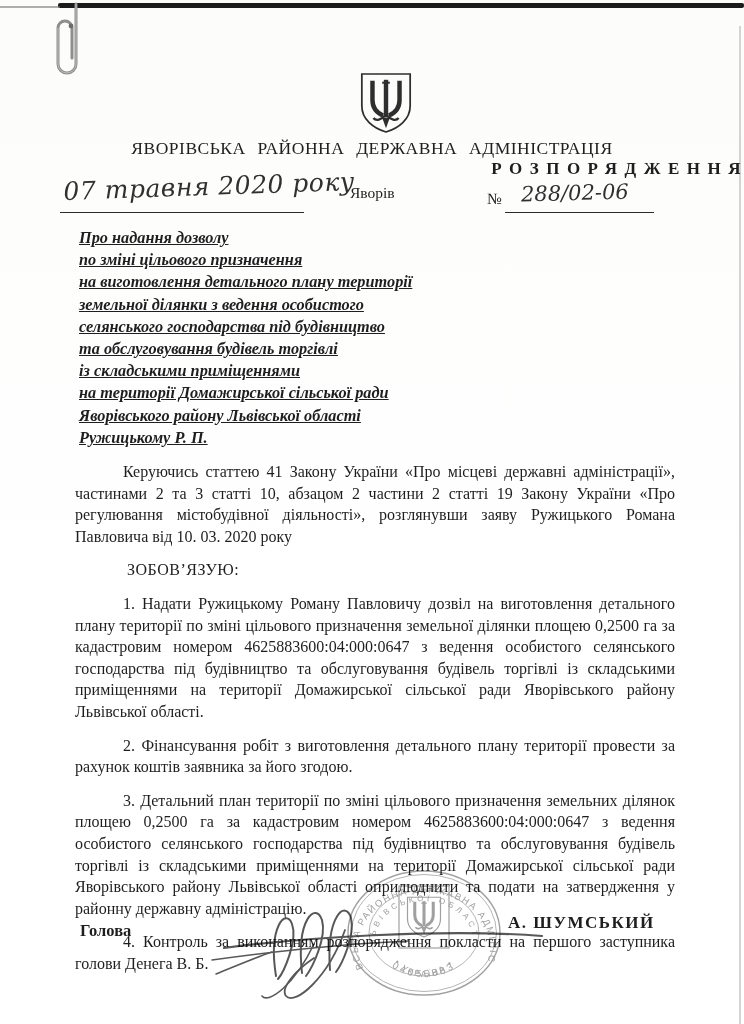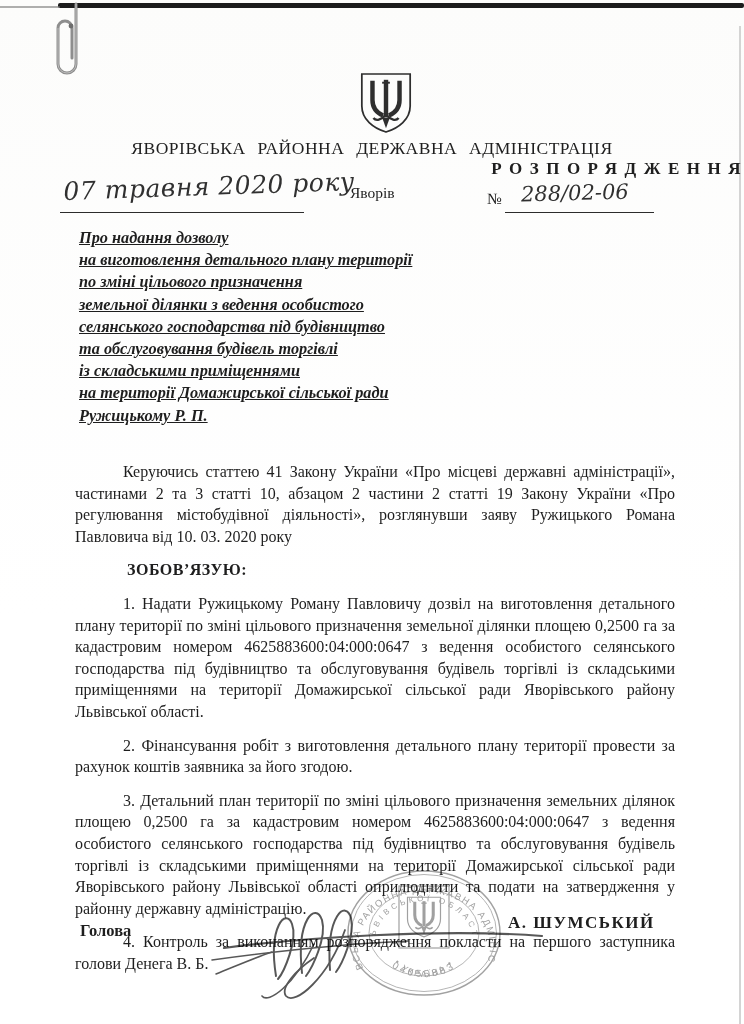--- a/index.html
+++ b/index.html
@@ -31,21 +31,21 @@
   .no-label { position:absolute; left:487px; top:190px; font-size:15.5px; }
   .hw-number { position:absolute; left:521px; top:181px; font-size:21px; transform:rotate(-1.5deg); }
   .rule-number { left:505px; top:212px; width:149px; }
   
   .subject { position:absolute; left:79px; top:227px; width:420px;
              font-weight:bold; font-style:italic; font-size:16.3px; line-height:22.2px;text-decoration:underline; }
   
   .bodytext { position:absolute; left:63px; top:449px; width:624px;
               font-size:16px; line-height:21.6px; text-align:justify; z-index:2; }
   .bodytext p { margin:12px; text-indent:48px; }
-  .bodytext p.zobov { font-weight:bold; text-align:left; text-indent:64px; margin:9px 0 3px 0; letter-spacing:.5px; }
+  .bodytext p.zobov { font-weight:normal; text-align:left; text-indent:64px; margin:9px 0 3px 0; letter-spacing:.5px; }
   
   .sig-title { position:absolute; left:80px; top:921px; font-weight:bold; font-size:16.5px; z-index:4; }
   .sig-name  { position:absolute; left:508px; top:913px; font-weight:bold; font-size:17px; letter-spacing:1.5px; z-index:4;text-align:right; }
   .stamp { position:absolute; left:324px; top:848px; width:200px; height:170px;
            mix-blend-mode:multiply; opacity:.85; z-index:3; }
   .stamp text { font-family:"Liberation Sans", sans-serif; fill:#8f8f8f; }
   .signature { position:absolute; left:210px; top:878px; width:340px; height:135px;
                mix-blend-mode:multiply; z-index:4; }
   .defs-hidden { position:absolute; width:0; height:0; overflow:hidden; }
 </style>
@@ -87,27 +87,28 @@
 
   <span class="hw hw-date">07 травня 2020 року</span>
   <span class="rule rule-date"></span>
   <span class="place">Яворів</span>
   <span class="no-label">№</span>
   <span class="hw hw-number">288/02-06</span>
   <span class="rule rule-number"></span>
 
   <div class="subject">
     <div>Про надання дозволу</div>
+    <div>по зміні цільового призначення</div>
     <div>на виготовлення детального плану території</div>
-    <div>по зміні цільового призначення</div>
     <div>земельної ділянки з ведення особистого</div>
     <div>селянського господарства під будівництво</div>
     <div>та обслуговування будівель торгівлі</div>
     <div>із складськими приміщеннями</div>
     <div>на території Домажирської сільської ради</div>
+    <div>Яворівського району  Львівської області</div>
     <div>Ружицькому Р. П.</div>
   </div>
 
   <div class="bodytext">
     <p>Керуючись статтею 41 Закону України «Про місцеві державні адміністрації», частинами 2 та 3 статті 10, абзацом 2 частини 2 статті 19 Закону України «Про регулювання містобудівної діяльності», розглянувши заяву Ружицького Романа Павловича від 10. 03. 2020 року</p>
     <p class="zobov">ЗОБОВ’ЯЗУЮ:</p>
     <p>1. Надати Ружицькому Роману Павловичу дозвіл на виготовлення детального плану території по зміні цільового призначення земельної ділянки площею 0,2500 га за кадастровим номером 4625883600:04:000:0647 з ведення особистого селянського господарства під будівництво та обслуговування будівель торгівлі із складськими приміщеннями на території  Домажирської сільської ради Яворівського району  Львівської області.</p>
     <p>2. Фінансування робіт з виготовлення детального плану території провести за рахунок  коштів заявника за його згодою.</p>
     <p>3. Детальний  план території по зміні цільового призначення земельних ділянок площею 0,2500 га за кадастровим номером 4625883600:04:000:0647 з ведення особистого селянського господарства під будівництво та обслуговування будівель торгівлі  із складськими приміщеннями на території Домажирської сільської ради Яворівського району  Львівської області оприлюднити та подати на затвердження у районну державну адміністрацію.</p>
     <p>4. Контроль за виконанням розпорядження покласти на першого заступника голови Денега В. Б.</p>

